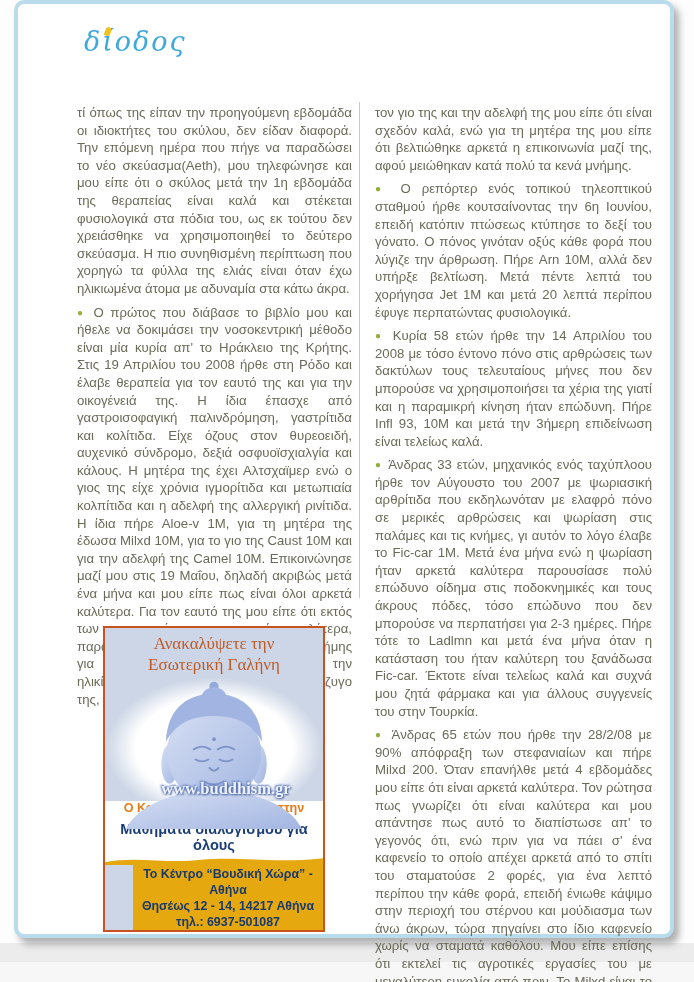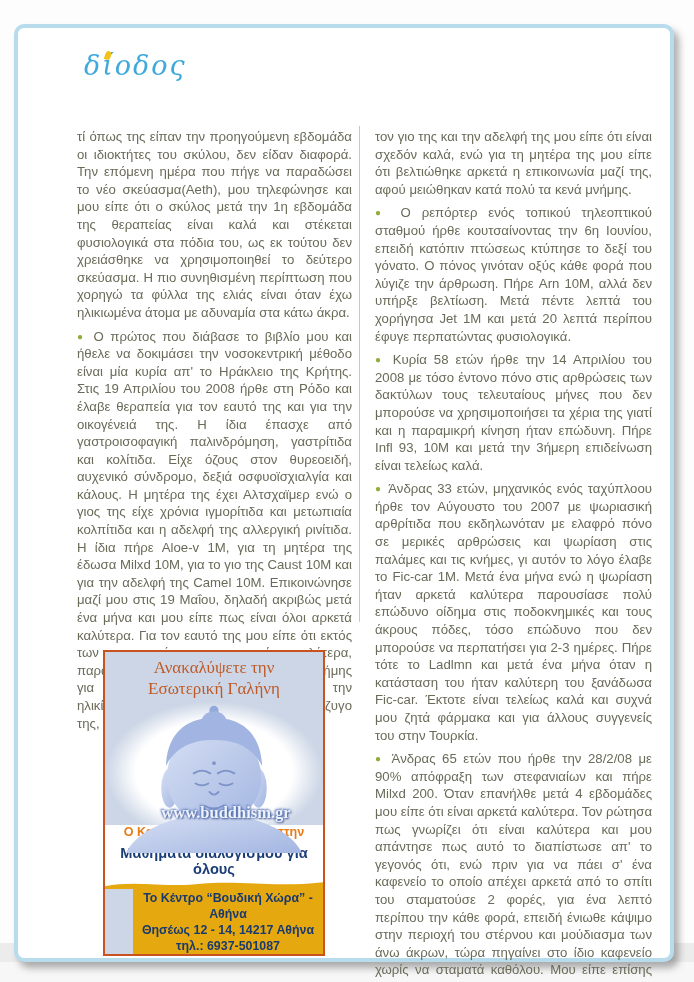--- a/index.html
+++ b/index.html
@@ -2,21 +2,21 @@
 <html lang="el"><head>
 <meta charset="utf-8">
 <style>
   html,body{margin:0;padding:0;}
   body{
     width:694px;height:982px;position:relative;overflow:hidden;
     background:linear-gradient(#fdfdfd 0 96%, #ececec 96% 98%, #f7f7f7 98%);
     font-family:"Liberation Sans", sans-serif;
   }
   .page{
-    position:absolute;left:14px;top:24px;width:660px;height:938px;
+    position:absolute;left:14px;top:0;width:660px;height:938px;
     background:#ffffff;border:4px solid #b9dcec;border-radius:10px;
     box-shadow:5px 6px 7px rgba(80,80,80,.45);
     box-sizing:border-box;
   }
   
   .logo{
     position:absolute;left:66px;top:22px;
     font-family:"DejaVu Serif", serif;font-style:italic;
     font-size:27px;color:#3fa9dc;letter-spacing:2px;
   }

